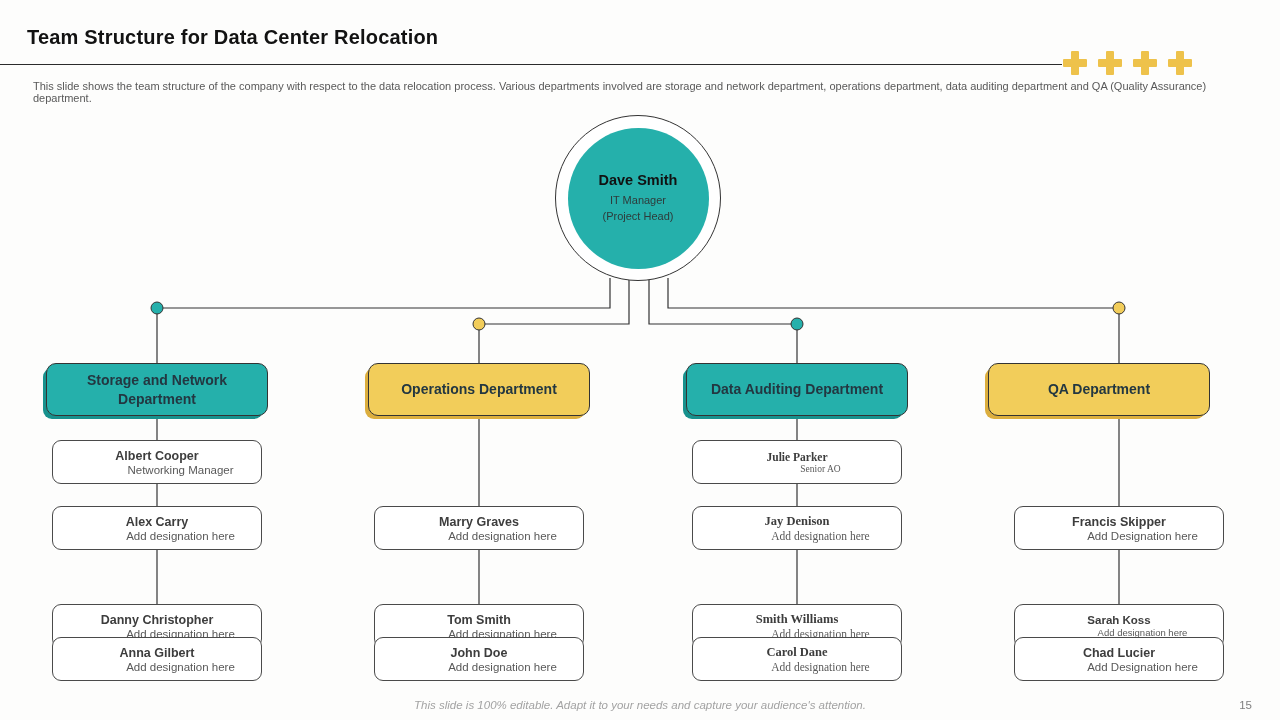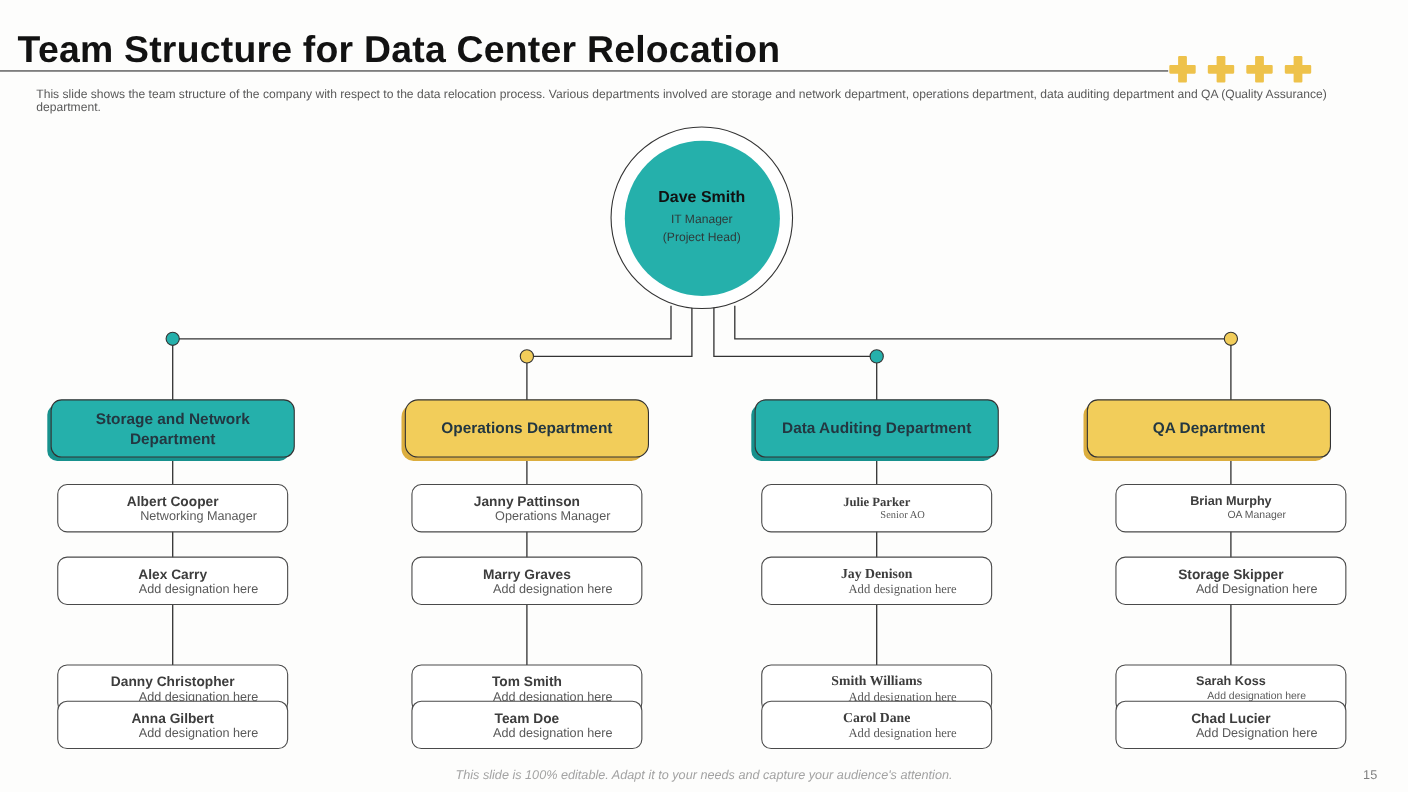--- a/index.html
+++ b/index.html
@@ -6,21 +6,21 @@
     --teal:#25b0ab; --teal-dk:#17918d;
     --yellow:#f2cd5a; --yellow-dk:#dcae3e;
     --line:#333333; --ink:#121212;
   }
   *{margin:0;padding:0;box-sizing:border-box;}
   html,body{width:1280px;height:720px;}
   body{font-family:"Liberation Sans",sans-serif;background:#ffffff;position:relative;overflow:hidden;}
   .slide{position:absolute;inset:0;width:1280px;height:720px;background:#fdfdfc;}
 
   
-  .title{position:absolute;left:16px;top:26px;font-size:34px;font-weight:800;color:var(--ink);letter-spacing:.2px;}
+  .title{position:absolute;left:27px;top:26px;font-size:20px;font-weight:800;color:var(--ink);letter-spacing:.2px;}
   .title-rule{position:absolute;left:0;top:64px;width:1062px;height:1px;background:#2b2b2b;}
   .plus-row{position:absolute;left:1063px;top:51px;display:flex;gap:11px;}
   .plus{position:relative;width:24px;height:24px;}
   .plus::before,.plus::after{content:"";position:absolute;background:#eec24b;border-radius:1px;}
   .plus::before{left:0;top:8px;width:24px;height:8px;}
   .plus::after{left:8px;top:0;width:8px;height:24px;}
   .subtitle{position:absolute;left:33px;top:80px;width:1180px;font-size:11px;color:#595959;}
 
   
   svg.connectors{position:absolute;inset:0;z-index:0;}
@@ -30,21 +30,21 @@
   .root-inner{width:141px;height:141px;border-radius:50%;background:var(--teal);display:flex;flex-direction:column;justify-content:center;text-align:center;}
   .root-name{font-size:14.5px;font-weight:800;color:#111;margin-bottom:5px;}
   .root-role{font-size:11px;color:#2e3b3b;line-height:1.45;}
 
   
   .dept{position:absolute;top:363px;width:222px;min-height:53px;border:1.4px solid #333;border-radius:10px;
         display:flex;align-items:center;justify-content:center;text-align:center;padding:4px 10px;
         font-size:14px;font-weight:800;color:#233741;z-index:1;line-height:1.3;}
   .dept.teal{background:var(--teal);box-shadow:-4px 4px 0 -1px var(--teal-dk);}
   .dept.yellow{background:var(--yellow);box-shadow:-4px 4px 0 -1px var(--yellow-dk);}
-  .dept.c0{left:46px;} .dept.c1{left:368px;border-radius:12px;} .dept.c2{left:686px;} .dept.c3{left:988px;}
+  .dept.c0{left:46px;} .dept.c1{left:368px;} .dept.c2{left:686px;} .dept.c3{left:988px;}
 
   
   .member{position:absolute;width:210px;height:44px;background:#fff;border:1px solid #4a4a4a;border-radius:9px;
           display:flex;flex-direction:column;align-items:center;justify-content:center;text-align:center;z-index:1;}
   .member .nm{font-size:12.5px;font-weight:700;color:#3d3d3d;}
   .member .ds{font-size:11.5px;color:#595959;margin-top:1px;margin-left:47px;}
   .member.sm .nm{font-size:11.5px;}
   .member.sm .ds{font-size:9.5px;}
   .member.c0{left:52px;} .member.c1{left:374px;} .member.c2{left:692px;font-family:Liberation Serif, serif;} .member.c3{left:1014px;}
   .member.r0{top:440px;} .member.r1{top:506px;} .member.r2{top:604px;} .member.r3{top:637px;}
@@ -114,60 +114,52 @@
   </div>
   <div class="member c0 r2">
     <div class="nm">Danny Christopher</div>
     <div class="ds">Add designation here</div>
   </div>
   <div class="member c0 r3">
     <div class="nm">Anna Gilbert</div>
     <div class="ds">Add designation here</div>
   </div>
 
-  <div class="member c1 r0">
-    <div class="nm">Janny Pattinson</div>
-    <div class="ds">Operations Manager</div>
-  </div>
   <div class="member c1 r1">
     <div class="nm">Marry Graves</div>
     <div class="ds">Add designation here</div>
   </div>
   <div class="member c1 r2">
     <div class="nm">Tom Smith</div>
     <div class="ds">Add designation here</div>
   </div>
   <div class="member c1 r3">
-    <div class="nm">Team Doe</div>
+    <div class="nm">John Doe</div>
     <div class="ds">Add designation here</div>
   </div>
 
   <div class="member sm c2 r0">
     <div class="nm">Julie Parker</div>
     <div class="ds">Senior AO</div>
   </div>
   <div class="member c2 r1">
     <div class="nm">Jay Denison</div>
     <div class="ds">Add designation here</div>
   </div>
   <div class="member c2 r2">
     <div class="nm">Smith Williams</div>
     <div class="ds">Add designation here</div>
   </div>
   <div class="member c2 r3">
     <div class="nm">Carol Dane</div>
     <div class="ds">Add designation here</div>
   </div>
 
-  <div class="member sm c3 r0">
-    <div class="nm">Brian Murphy</div>
-    <div class="ds">OA Manager</div>
-  </div>
   <div class="member c3 r1">
-    <div class="nm">Storage Skipper</div>
+    <div class="nm">Francis Skipper</div>
     <div class="ds">Add Designation here</div>
   </div>
   <div class="member sm c3 r2">
     <div class="nm">Sarah Koss</div>
     <div class="ds">Add designation here</div>
   </div>
   <div class="member c3 r3">
     <div class="nm">Chad Lucier</div>
     <div class="ds">Add Designation here</div>
   </div>

